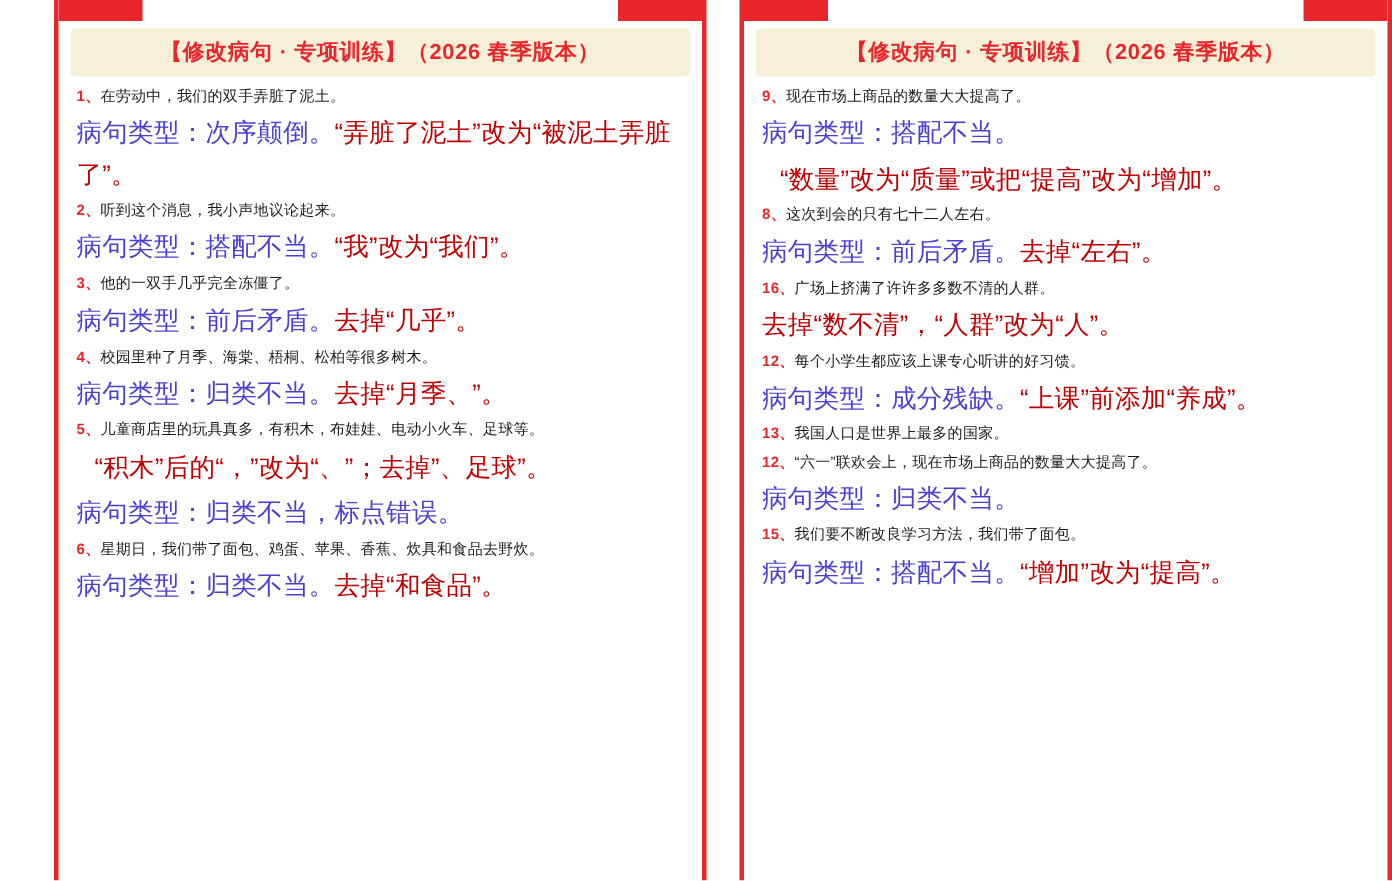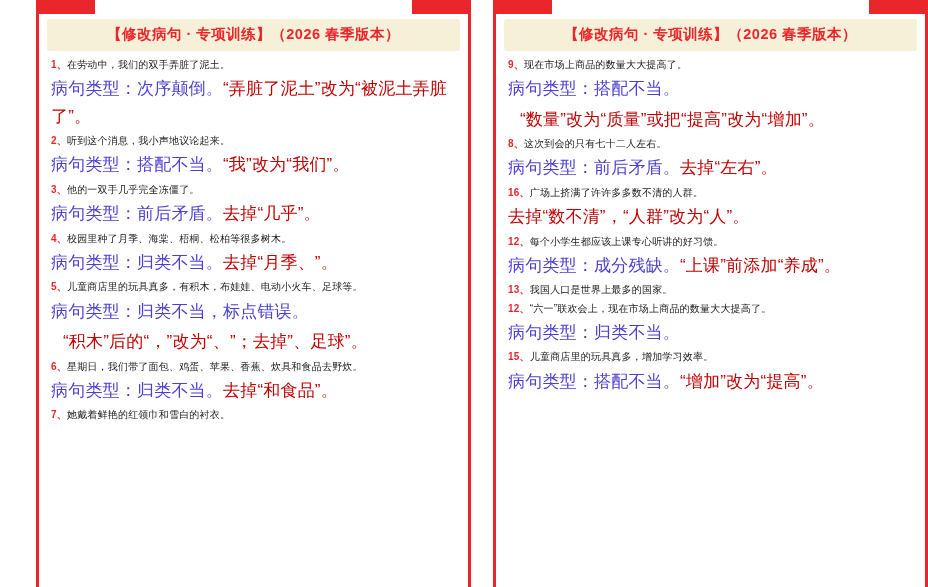--- a/index.html
+++ b/index.html
@@ -117,32 +117,29 @@
         <p class="a-line"><span class="a-type">病句类型：前后矛盾。</span><span class="a-fix">去掉“几乎”。</span></p>
       </div>
 
       <div class="item">
         <p class="q-line"><span class="q-num">4、</span><span>校园里种了月季、海棠、梧桐、松柏等很多树木。</span></p>
         <p class="a-line"><span class="a-type">病句类型：归类不当。</span><span class="a-fix">去掉“月季、”。</span></p>
       </div>
 
       <div class="item">
         <p class="q-line"><span class="q-num">5、</span><span>儿童商店里的玩具真多，有积木，布娃娃、电动小火车、足球等。</span></p>
+        <p class="a-line indent"><span class="a-fix">“积木”后的“，”改为“、”；去掉”、足球”。</span></p>
         <p class="a-line"><span class="a-type">病句类型：归类不当，标点错误。</span></p>
-        <p class="a-line indent"><span class="a-fix">“积木”后的“，”改为“、”；去掉”、足球”。</span></p>
       </div>
 
       <div class="item">
         <p class="q-line"><span class="q-num">6、</span><span>星期日，我们带了面包、鸡蛋、苹果、香蕉、炊具和食品去野炊。</span></p>
         <p class="a-line"><span class="a-type">病句类型：归类不当。</span><span class="a-fix">去掉“和食品”。</span></p>
       </div>
 
-      <div class="item">
-        <p class="q-line"><span class="q-num">7、</span><span>她戴着鲜艳的红领巾和雪白的衬衣。</span></p>
-      </div>
 
     </div>
   </div>
 
   <div class="column col-right">
     <div class="top-bar">
       <div class="top-bar-inner"></div>
     </div>
     <div class="title-band">
       <span class="title-text">【修改病句 · 专项训练】（2026 春季版本）</span>
@@ -173,21 +170,21 @@
       <div class="item">
         <p class="q-line"><span class="q-num">13、</span><span>我国人口是世界上最多的国家。</span></p>
       </div>
 
       <div class="item">
         <p class="q-line"><span class="q-num">12、</span><span>“六一”联欢会上，现在市场上商品的数量大大提高了。</span></p>
         <p class="a-line"><span class="a-type">病句类型：归类不当。</span></p>
       </div>
 
       <div class="item">
-        <p class="q-line"><span class="q-num">15、</span><span>儿童商店里的玩具真多，增加学习效率。</span></p>
+        <p class="q-line"><span class="q-num">15、</span><span>我们要不断改良学习方法，我们带了面包。</span></p>
         <p class="a-line"><span class="a-type">病句类型：搭配不当。</span><span class="a-fix">“增加”改为“提高”。</span></p>
       </div>
 
 
     </div>
   </div>
 
 </div>
 
 </body></html>

